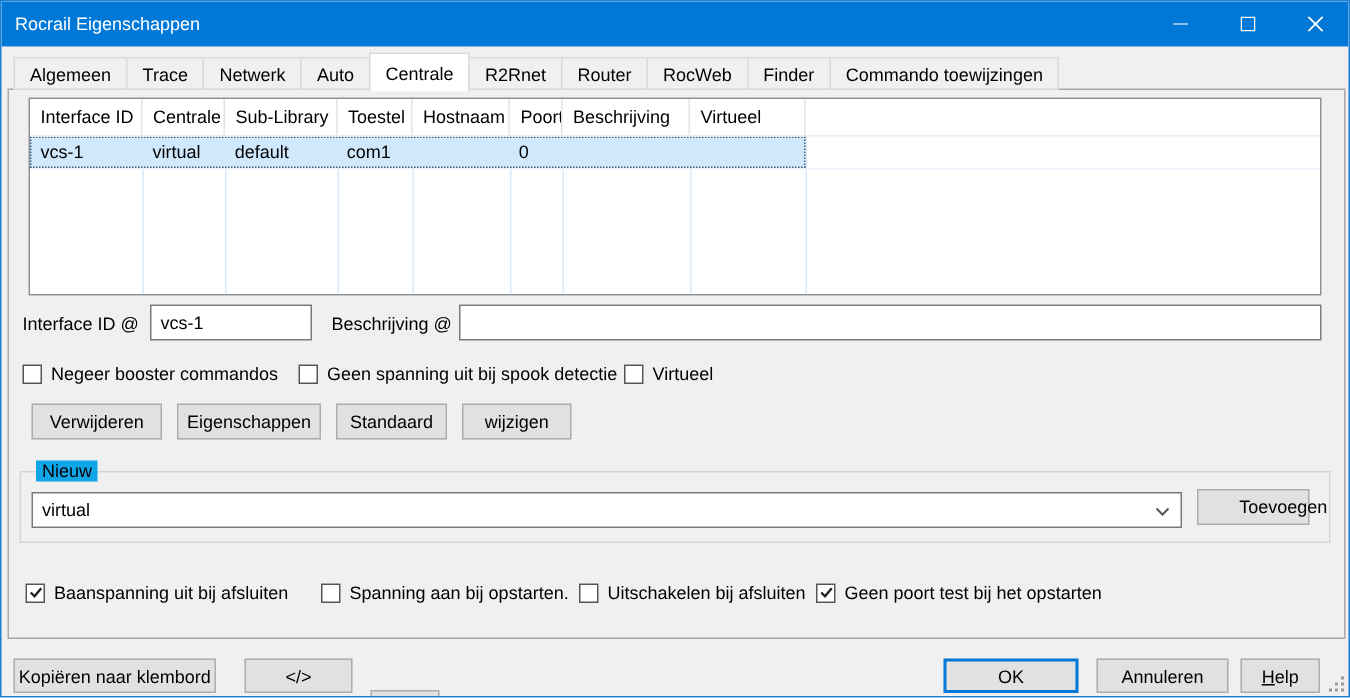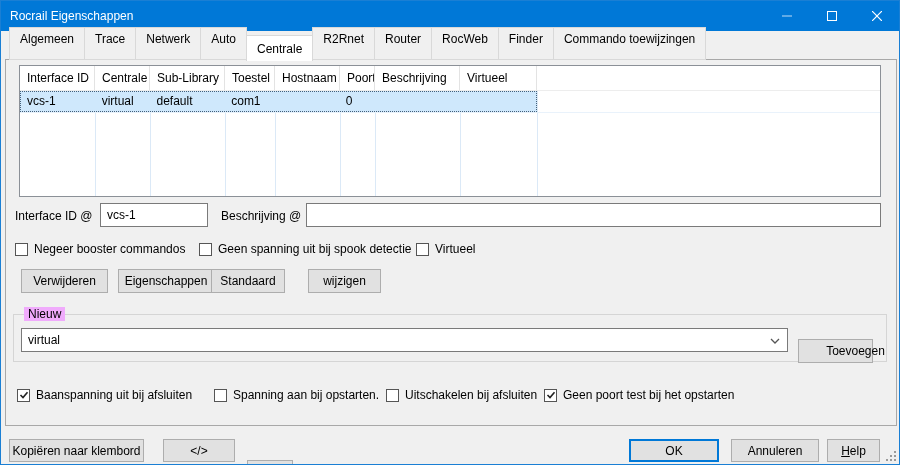--- a/index.html
+++ b/index.html
@@ -13,21 +13,21 @@
   }
   
   .titlebar { position:absolute; left:0; top:0; width:100%; height:30px; background:#0078d7; display:flex; align-items:center; }
   .titlebar .title { color:#ffffff; padding-left:9px; font-size:12px; }
   .win-controls { position:absolute; right:0; top:0; height:30px; display:flex; }
   .win-btn { width:45px; height:30px; display:flex; align-items:center; justify-content:center; }
   .win-btn svg { display:block; }
   
   .tabs { position:absolute; left:8px; top:36px; display:flex; align-items:flex-end; height:23px; z-index:3; }
   .tab {
-    height:33px; padding:4px 10px 0 10px; background:#f0f0f0;
+    height:22px; padding:4px 10px 0 10px; background:#f0f0f0;
     border:1px solid #d9d9d9; margin-right:-1px; white-space:nowrap;
   }
   .tab.active {
     background:#ffffff; height:26px; padding-top:6px;
     margin-bottom:-1px; border-bottom:none; position:relative; z-index:4;
   }
   
   .panel { position:absolute; left:4px; top:58px; width:892px; height:367px; border:1px solid #a8a8a8; background:#f0f0f0; }
   
   .table { position:absolute; left:18px; top:64px; width:862px; height:132px; background:#ffffff; border:1px solid #8b9097; }
@@ -57,21 +57,21 @@
   .checkbox.checked svg { display:block; }
   .btn {
     position:absolute; height:24px; background:#e1e1e1; border:1px solid #adadad;
     font-family:"Liberation Sans", sans-serif; font-size:12px; color:#000;
     display:flex; align-items:center; justify-content:center; white-space:nowrap;
   }
   .btn.small { height:23px; }
   .btn.default { border:2px solid #0078d7; }
   
   .groupbox { position:absolute; border:1px solid #d5d5d5; }
-  .groupbox .gb-label { position:absolute; left:10px; top:-8px; background:#f0abfc; padding:0 4px; }
+  .groupbox .gb-label { position:absolute; left:10px; top:-8px; background:#0ea5e9; padding:0 4px; }
   
   .combo {
     position:absolute; height:24px; background:#ffffff; border:1px solid #7a7a7a;
     display:flex; align-items:center; padding-left:6px;
   }
   .combo .chev { position:absolute; right:7px; top:7px; }
   .help-underline { text-decoration:underline; }
   .resize-grip { position:absolute; right:3px; bottom:3px; width:10px; height:10px; }
   .resize-grip i {
     position:absolute; width:2px; height:2px; background:#9a9a9a; display:block;
@@ -167,33 +167,33 @@
     <span class="checkbox"></span>
     <span>Geen spanning uit bij spook detectie</span>
   </div>
   <div class="check-item" style="left:415px; top:240px;">
     <span class="checkbox"></span>
     <span>Virtueel</span>
   </div>
 
   <div class="btn" style="left:20px; top:268px; width:87px;">Verwijderen</div>
   <div class="btn" style="left:117px; top:268px; width:96px;">Eigenschappen</div>
-  <div class="btn" style="left:210px; top:268px; width:74px;">Standaard</div>
+  <div class="btn" style="left:223px; top:268px; width:74px;">Standaard</div>
   <div class="btn" style="left:307px; top:268px; width:73px;">wijzigen</div>
 
   <div class="groupbox" style="left:12px; top:313px; width:874px; height:48px;">
     <span class="gb-label">Nieuw</span>
   </div>
   <div class="combo" style="left:20px; top:327px; width:767px;">
     <span>virtual</span>
     <svg class="chev" width="10" height="10" viewBox="0 0 10 10">
         <polyline points="1,3 5,7 9,3" fill="none" stroke="#555" stroke-width="1.3"></polyline>
       </svg>
   </div>
-  <div class="btn" style="left:797px; top:338px; width:75px;padding-left:40px;">Toevoegen</div>
+  <div class="btn" style="left:797px; top:325px; width:75px;padding-left:40px;">Toevoegen</div>
 
   <div class="check-item" style="left:213px; top:386px;">
     <span class="checkbox"></span>
     <span>Spanning aan bij opstarten.</span>
   </div>
   <div class="check-item" style="left:16px; top:386px;">
     <span class="checkbox checked">
         <svg width="10" height="10" viewBox="0 0 10 10">
           <path d="M1.5 5 L4 7.5 L8.5 2.2" stroke="#222" fill="none" stroke-width="1.6"></path>
         </svg>

